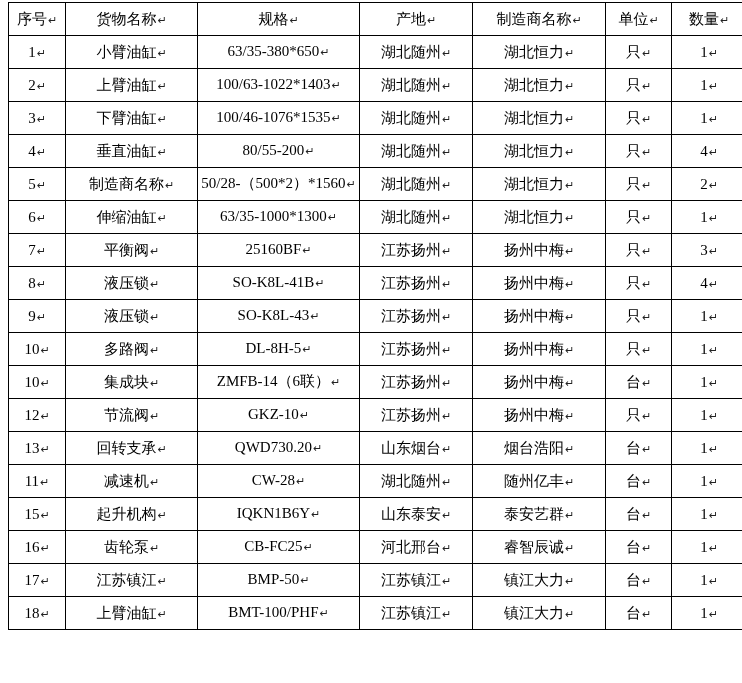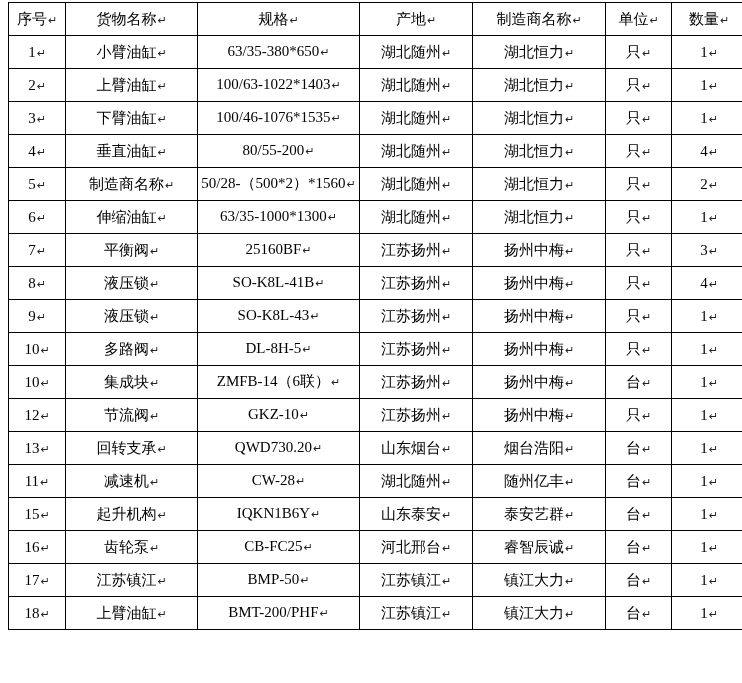--- a/index.html
+++ b/index.html
@@ -236,20 +236,20 @@
         <td><span class="cell-inner">江苏镇江</span><span class="pilcrow">↵</span></td>
         <td><span class="cell-inner spec-two">BMP-50</span><span class="pilcrow">↵</span></td>
         <td><span class="cell-inner">江苏镇江</span><span class="pilcrow">↵</span></td>
         <td><span class="cell-inner">镇江大力</span><span class="pilcrow">↵</span></td>
         <td><span class="cell-inner">台</span><span class="pilcrow">↵</span></td>
         <td><span class="cell-inner">1</span><span class="pilcrow">↵</span></td>
       </tr>
       <tr>
         <td><span class="cell-inner">18</span><span class="pilcrow">↵</span></td>
         <td><span class="cell-inner">上臂油缸</span><span class="pilcrow">↵</span></td>
-        <td><span class="cell-inner spec-two">BMT-200/PHF</span><span class="pilcrow">↵</span></td>
+        <td><span class="cell-inner spec-two">BMT-100/PHF</span><span class="pilcrow">↵</span></td>
         <td><span class="cell-inner">江苏镇江</span><span class="pilcrow">↵</span></td>
         <td><span class="cell-inner">镇江大力</span><span class="pilcrow">↵</span></td>
         <td><span class="cell-inner">台</span><span class="pilcrow">↵</span></td>
         <td><span class="cell-inner">1</span><span class="pilcrow">↵</span></td>
       </tr>
     </tbody>
 </table>
 
 </body></html>

